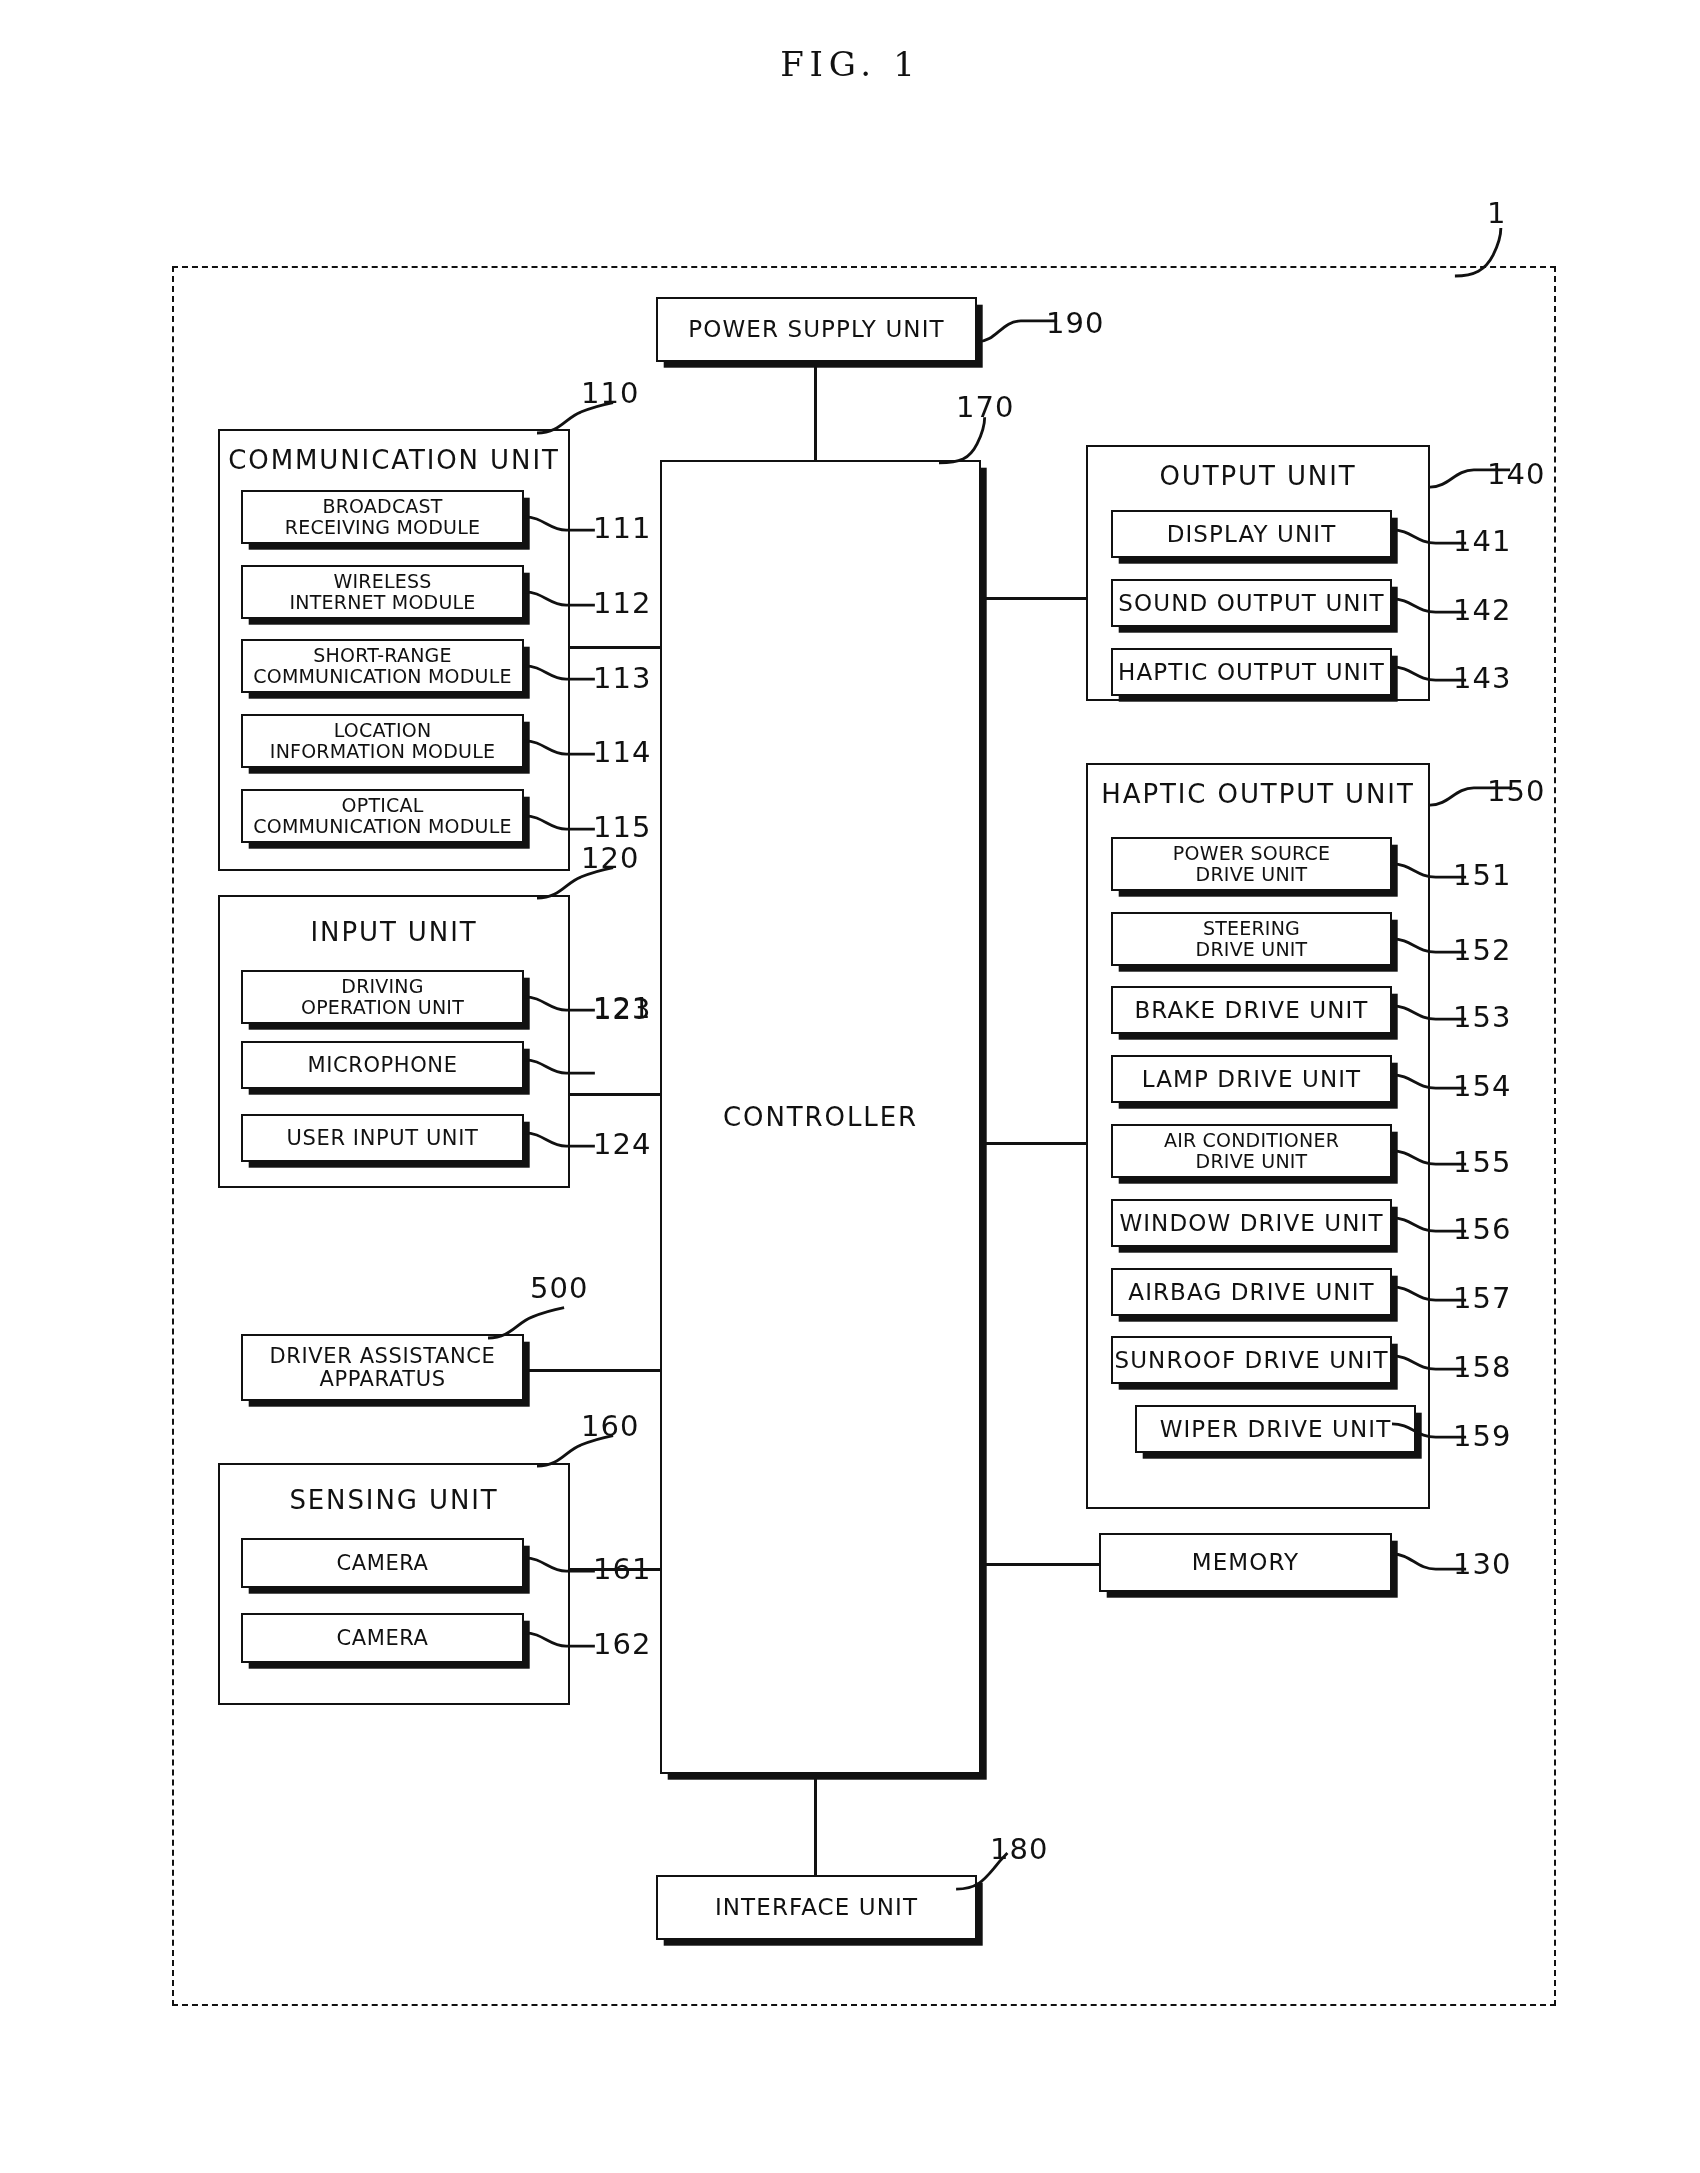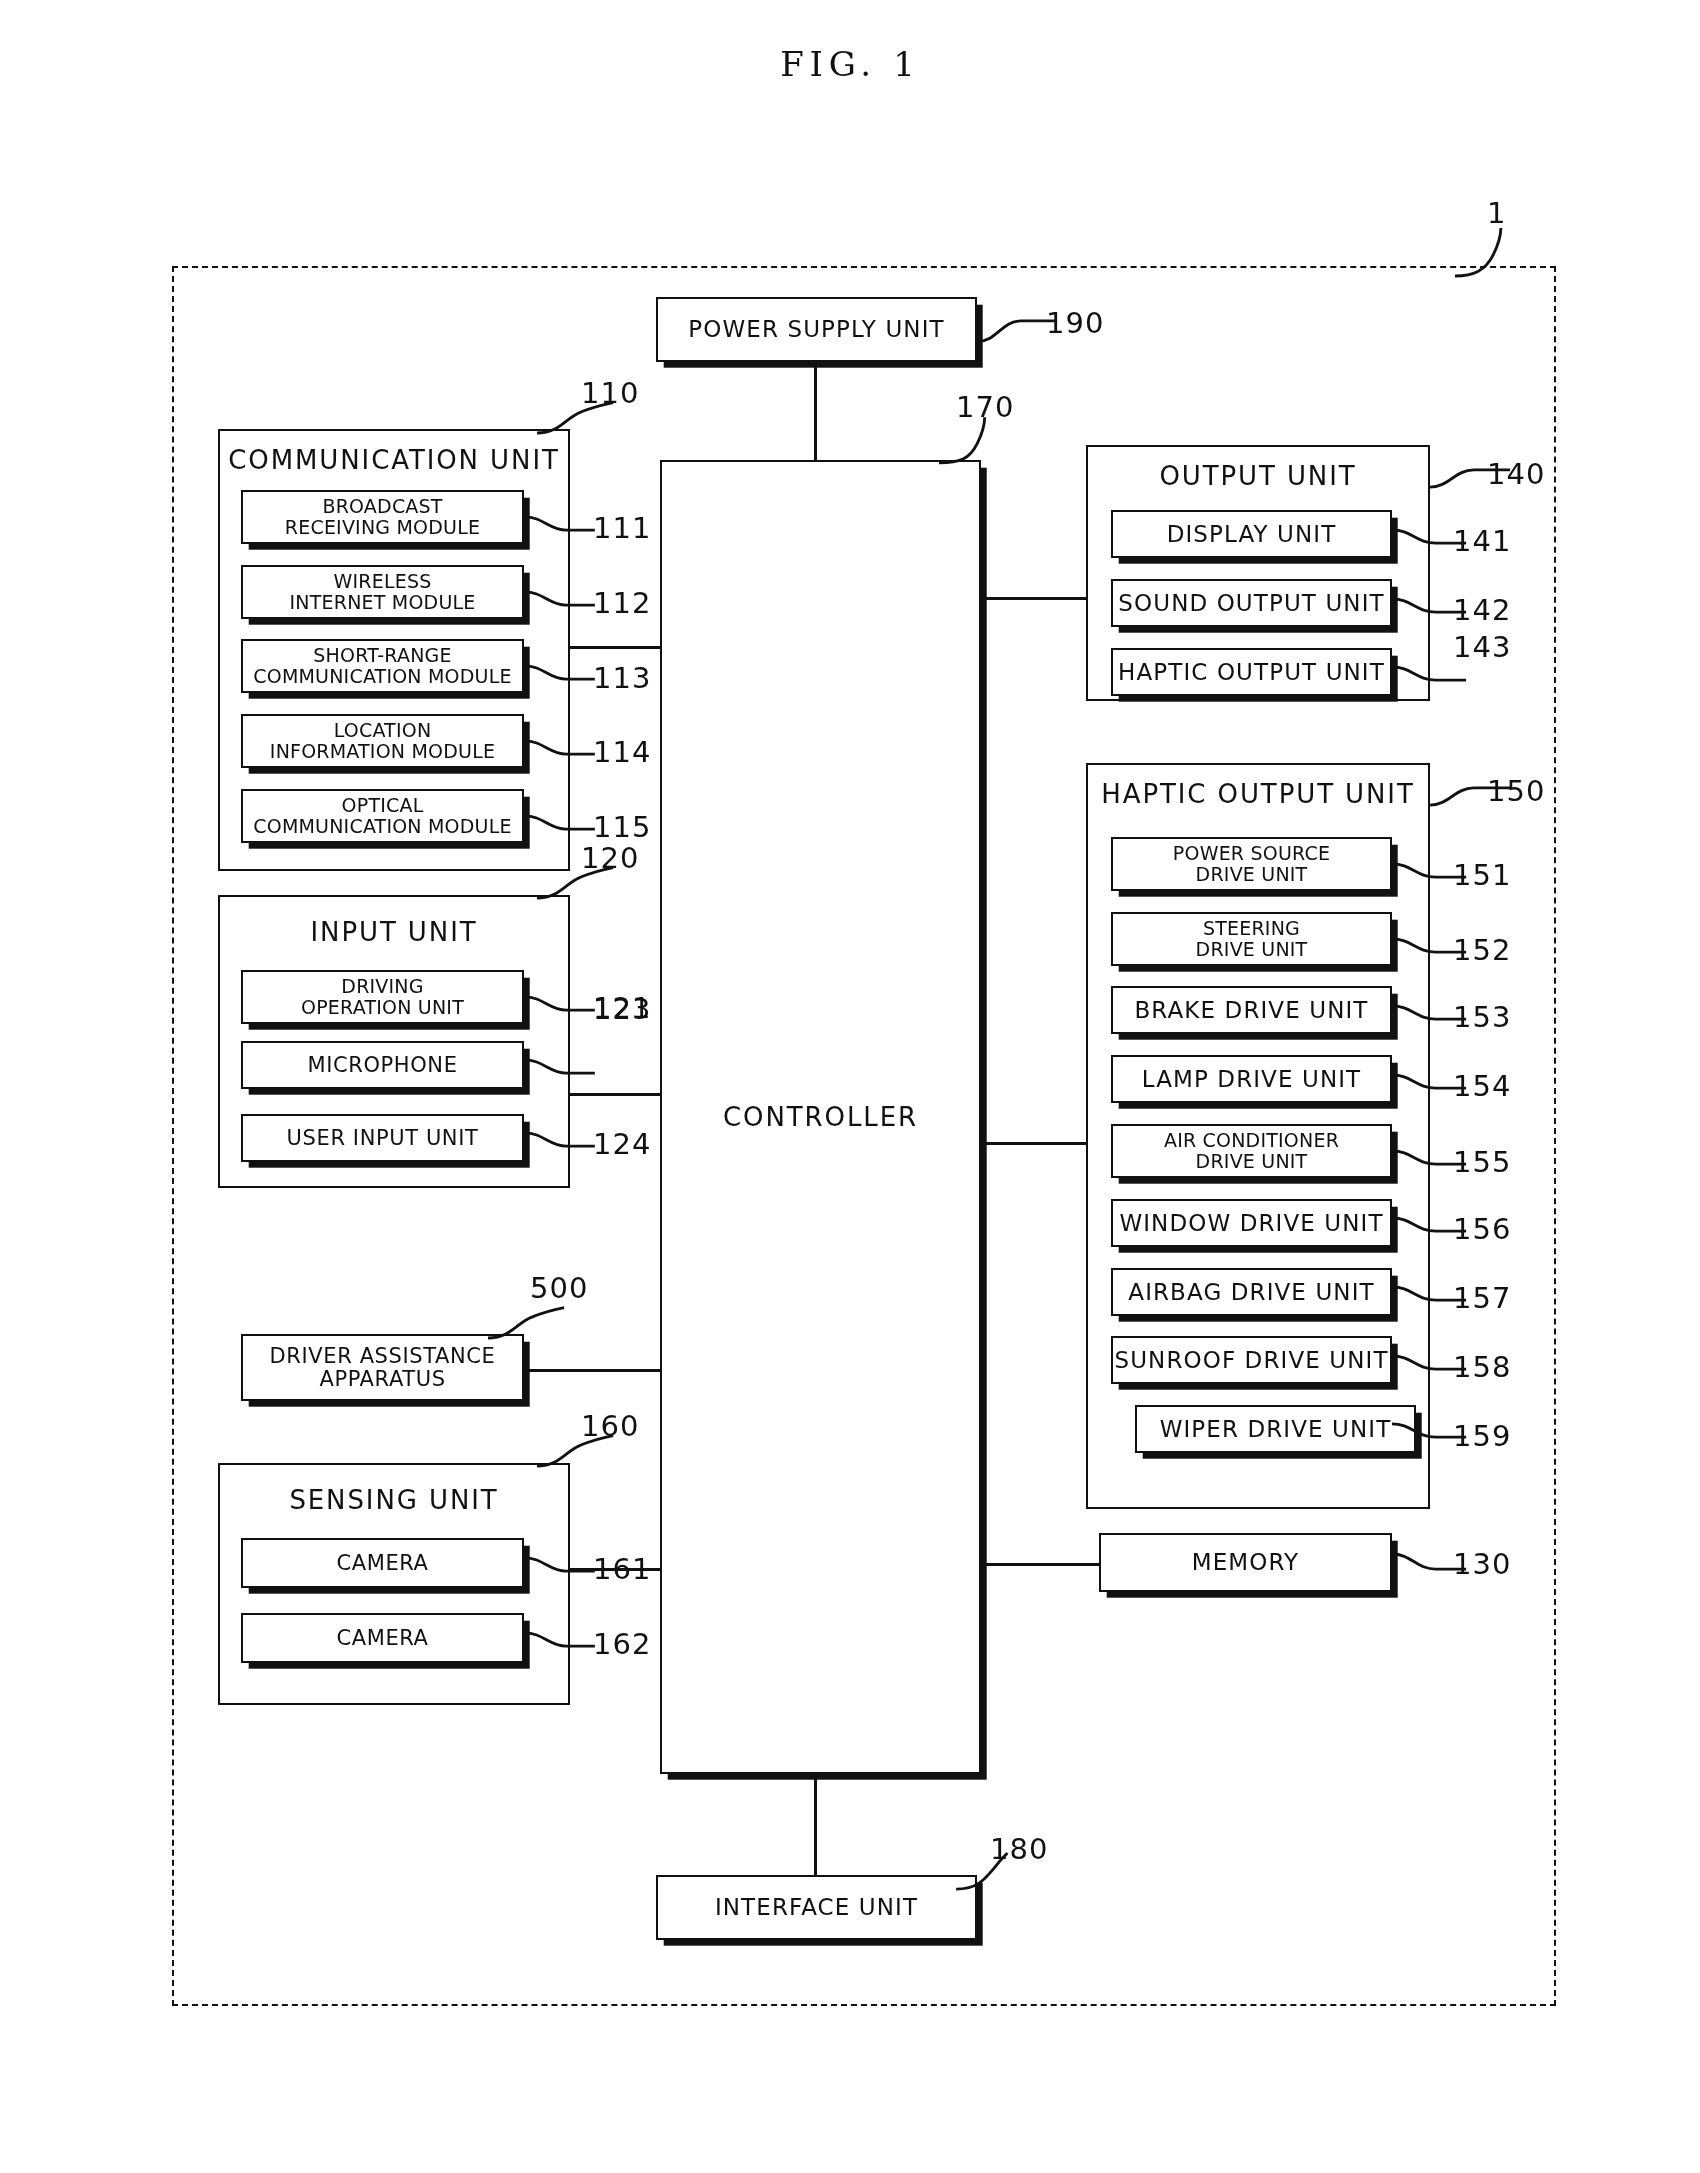--- a/index.html
+++ b/index.html
@@ -287,21 +287,21 @@
     <path d="M0,4 C20,4 26,18 46,18 C60,18 70,18 78,18"></path>
   </svg>
   <div class="ref" style="left:1453px; top:593px;">142</div>
 
   <div class="box shadow t-md" style="left:1111px; top:648px; width:281px; height:48px;">
     <span>HAPTIC OUTPUT UNIT</span>
   </div>
   <svg class="leader" style="left:1392px; top:663px;" width="76" height="21" viewBox="0 0 80 22">
     <path d="M0,4 C20,4 26,18 46,18 C60,18 70,18 78,18"></path>
   </svg>
-  <div class="ref" style="left:1453px; top:630px;">143</div>
+  <div class="ref" style="left:1453px; top:661px;">143</div>
 
   <div class="ln ln-h" style="left:981px; top:597px; width:105px;"></div>
 
   <div class="box group" style="left:1086px; top:763px; width:344px; height:746px;">
     <span class="group-title t-lg" style="top:15.3px;">HAPTIC OUTPUT UNIT</span>
   </div>
   <svg class="leader" style="left:1430px; top:784px;" width="82" height="25" viewBox="0 0 86 26">
     <path d="M0,22 C20,22 26,4 46,4 C62,4 74,4 84,4"></path>
   </svg>
   <div class="ref" style="left:1487px; top:774px;">150</div>

